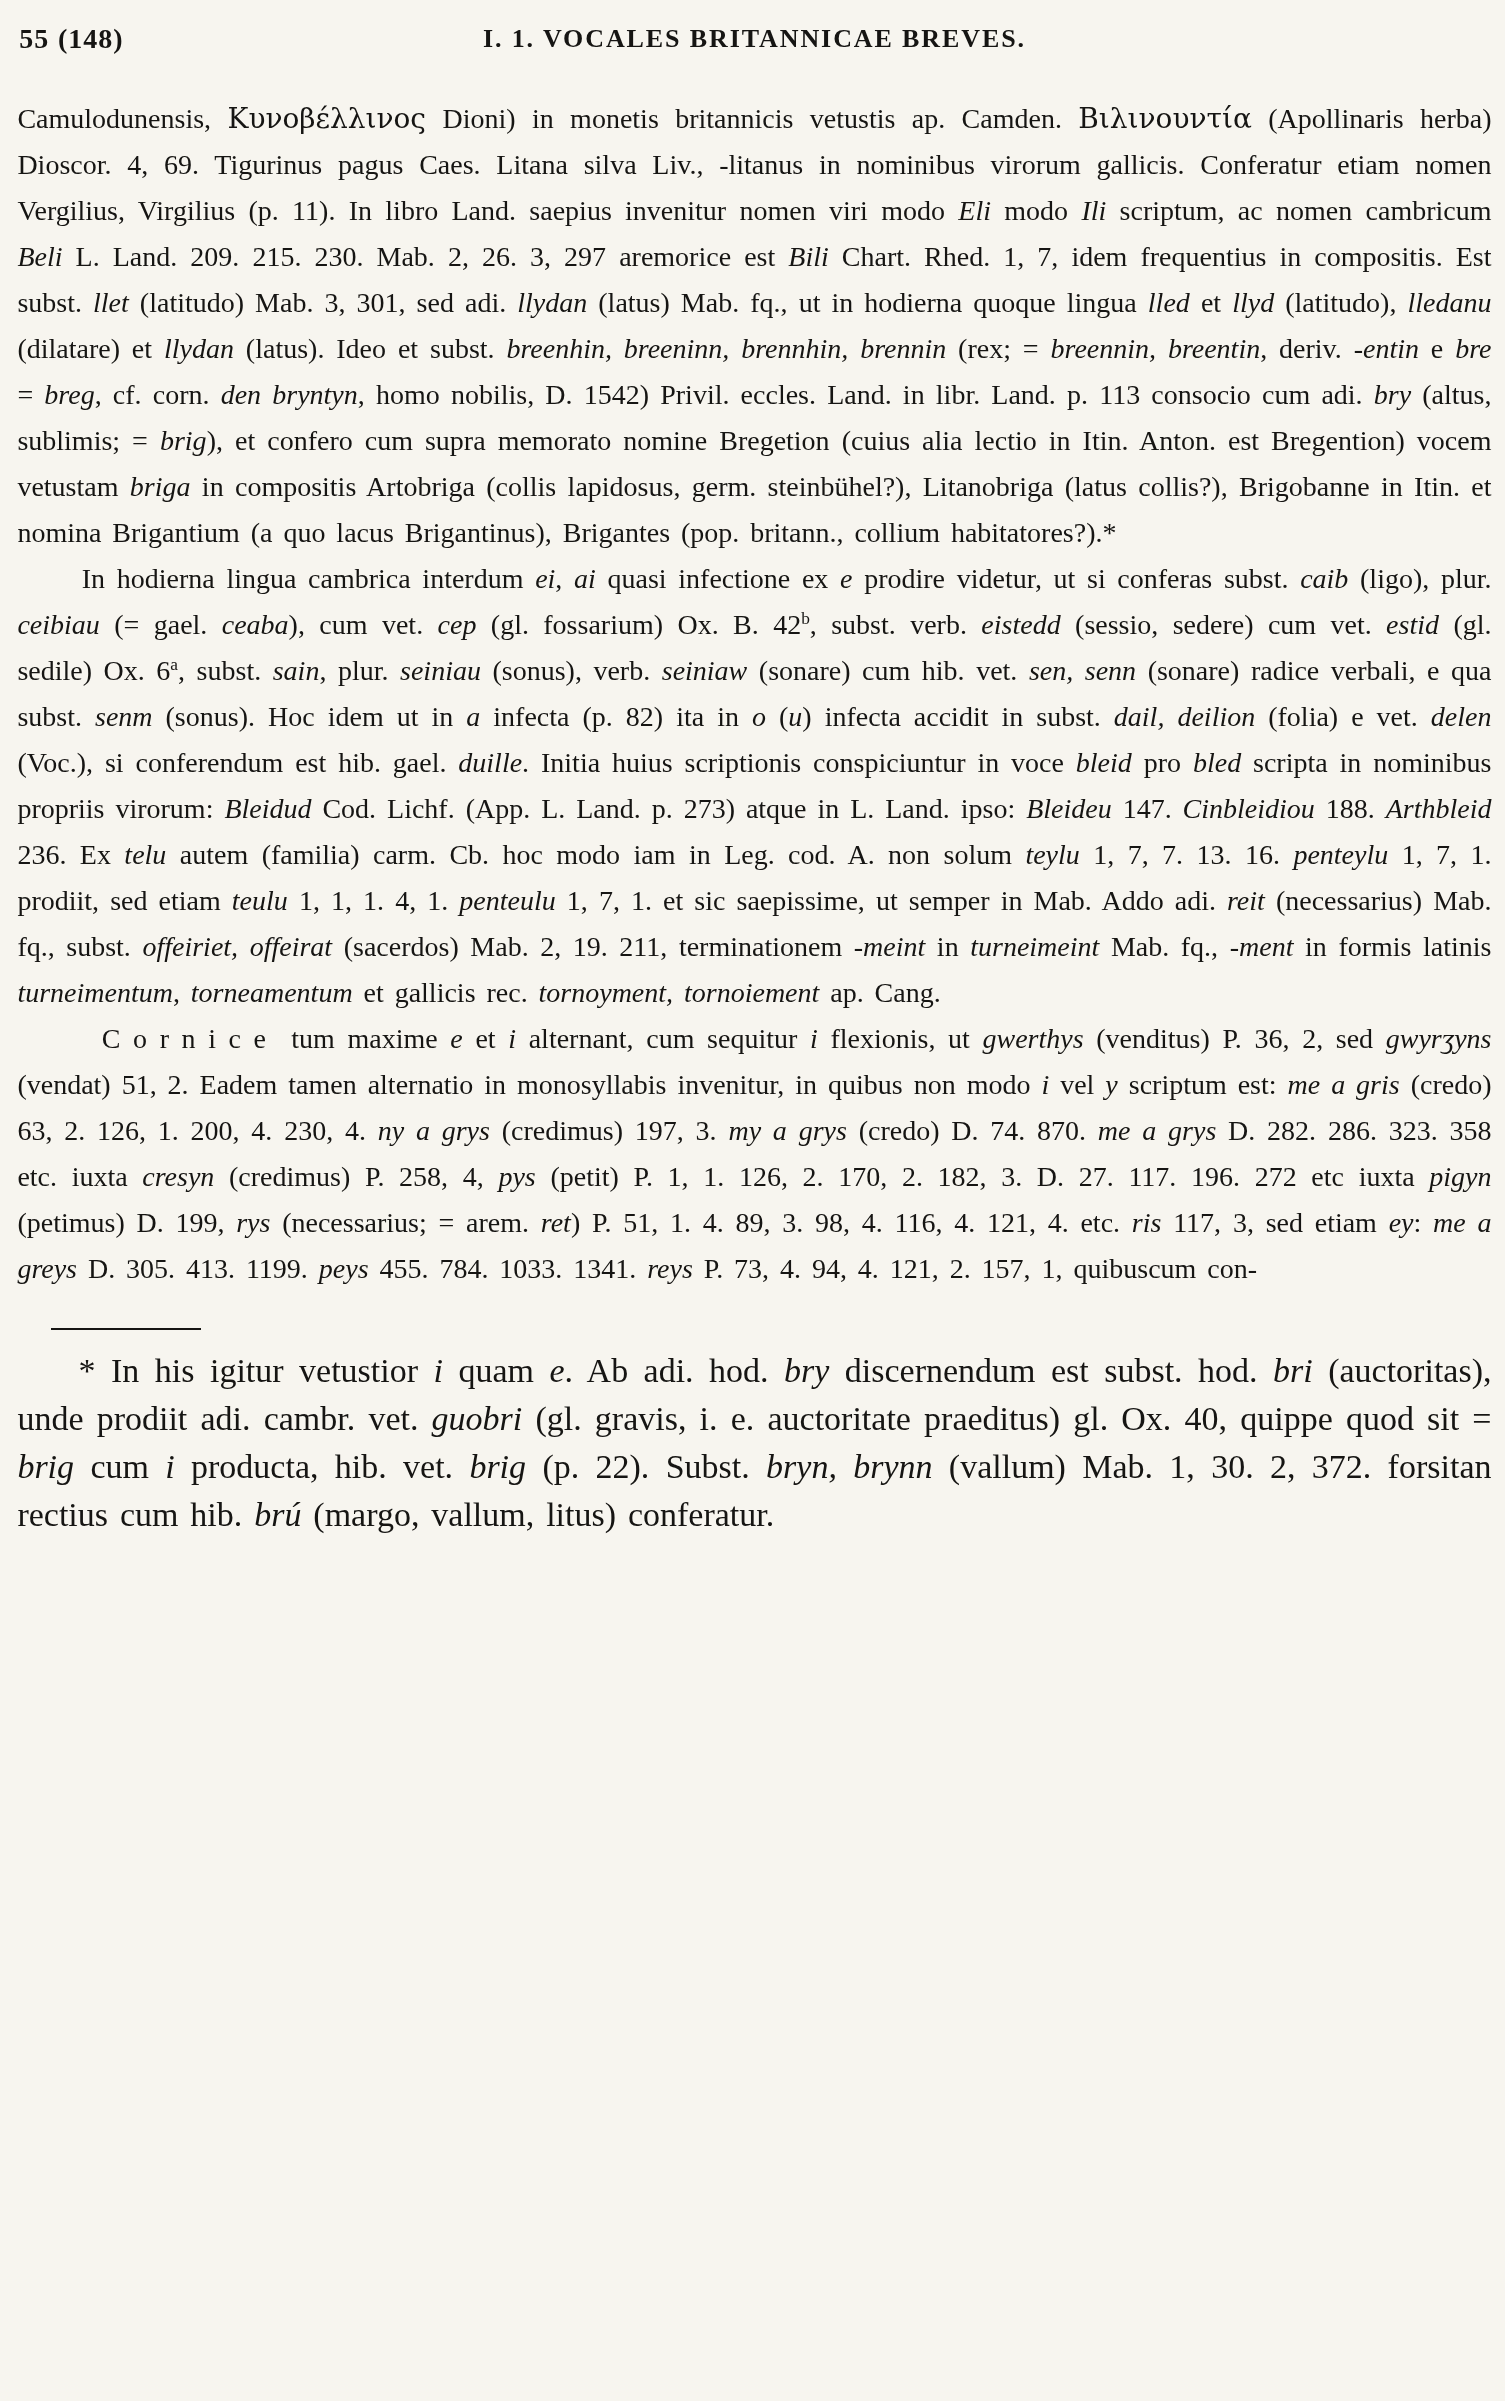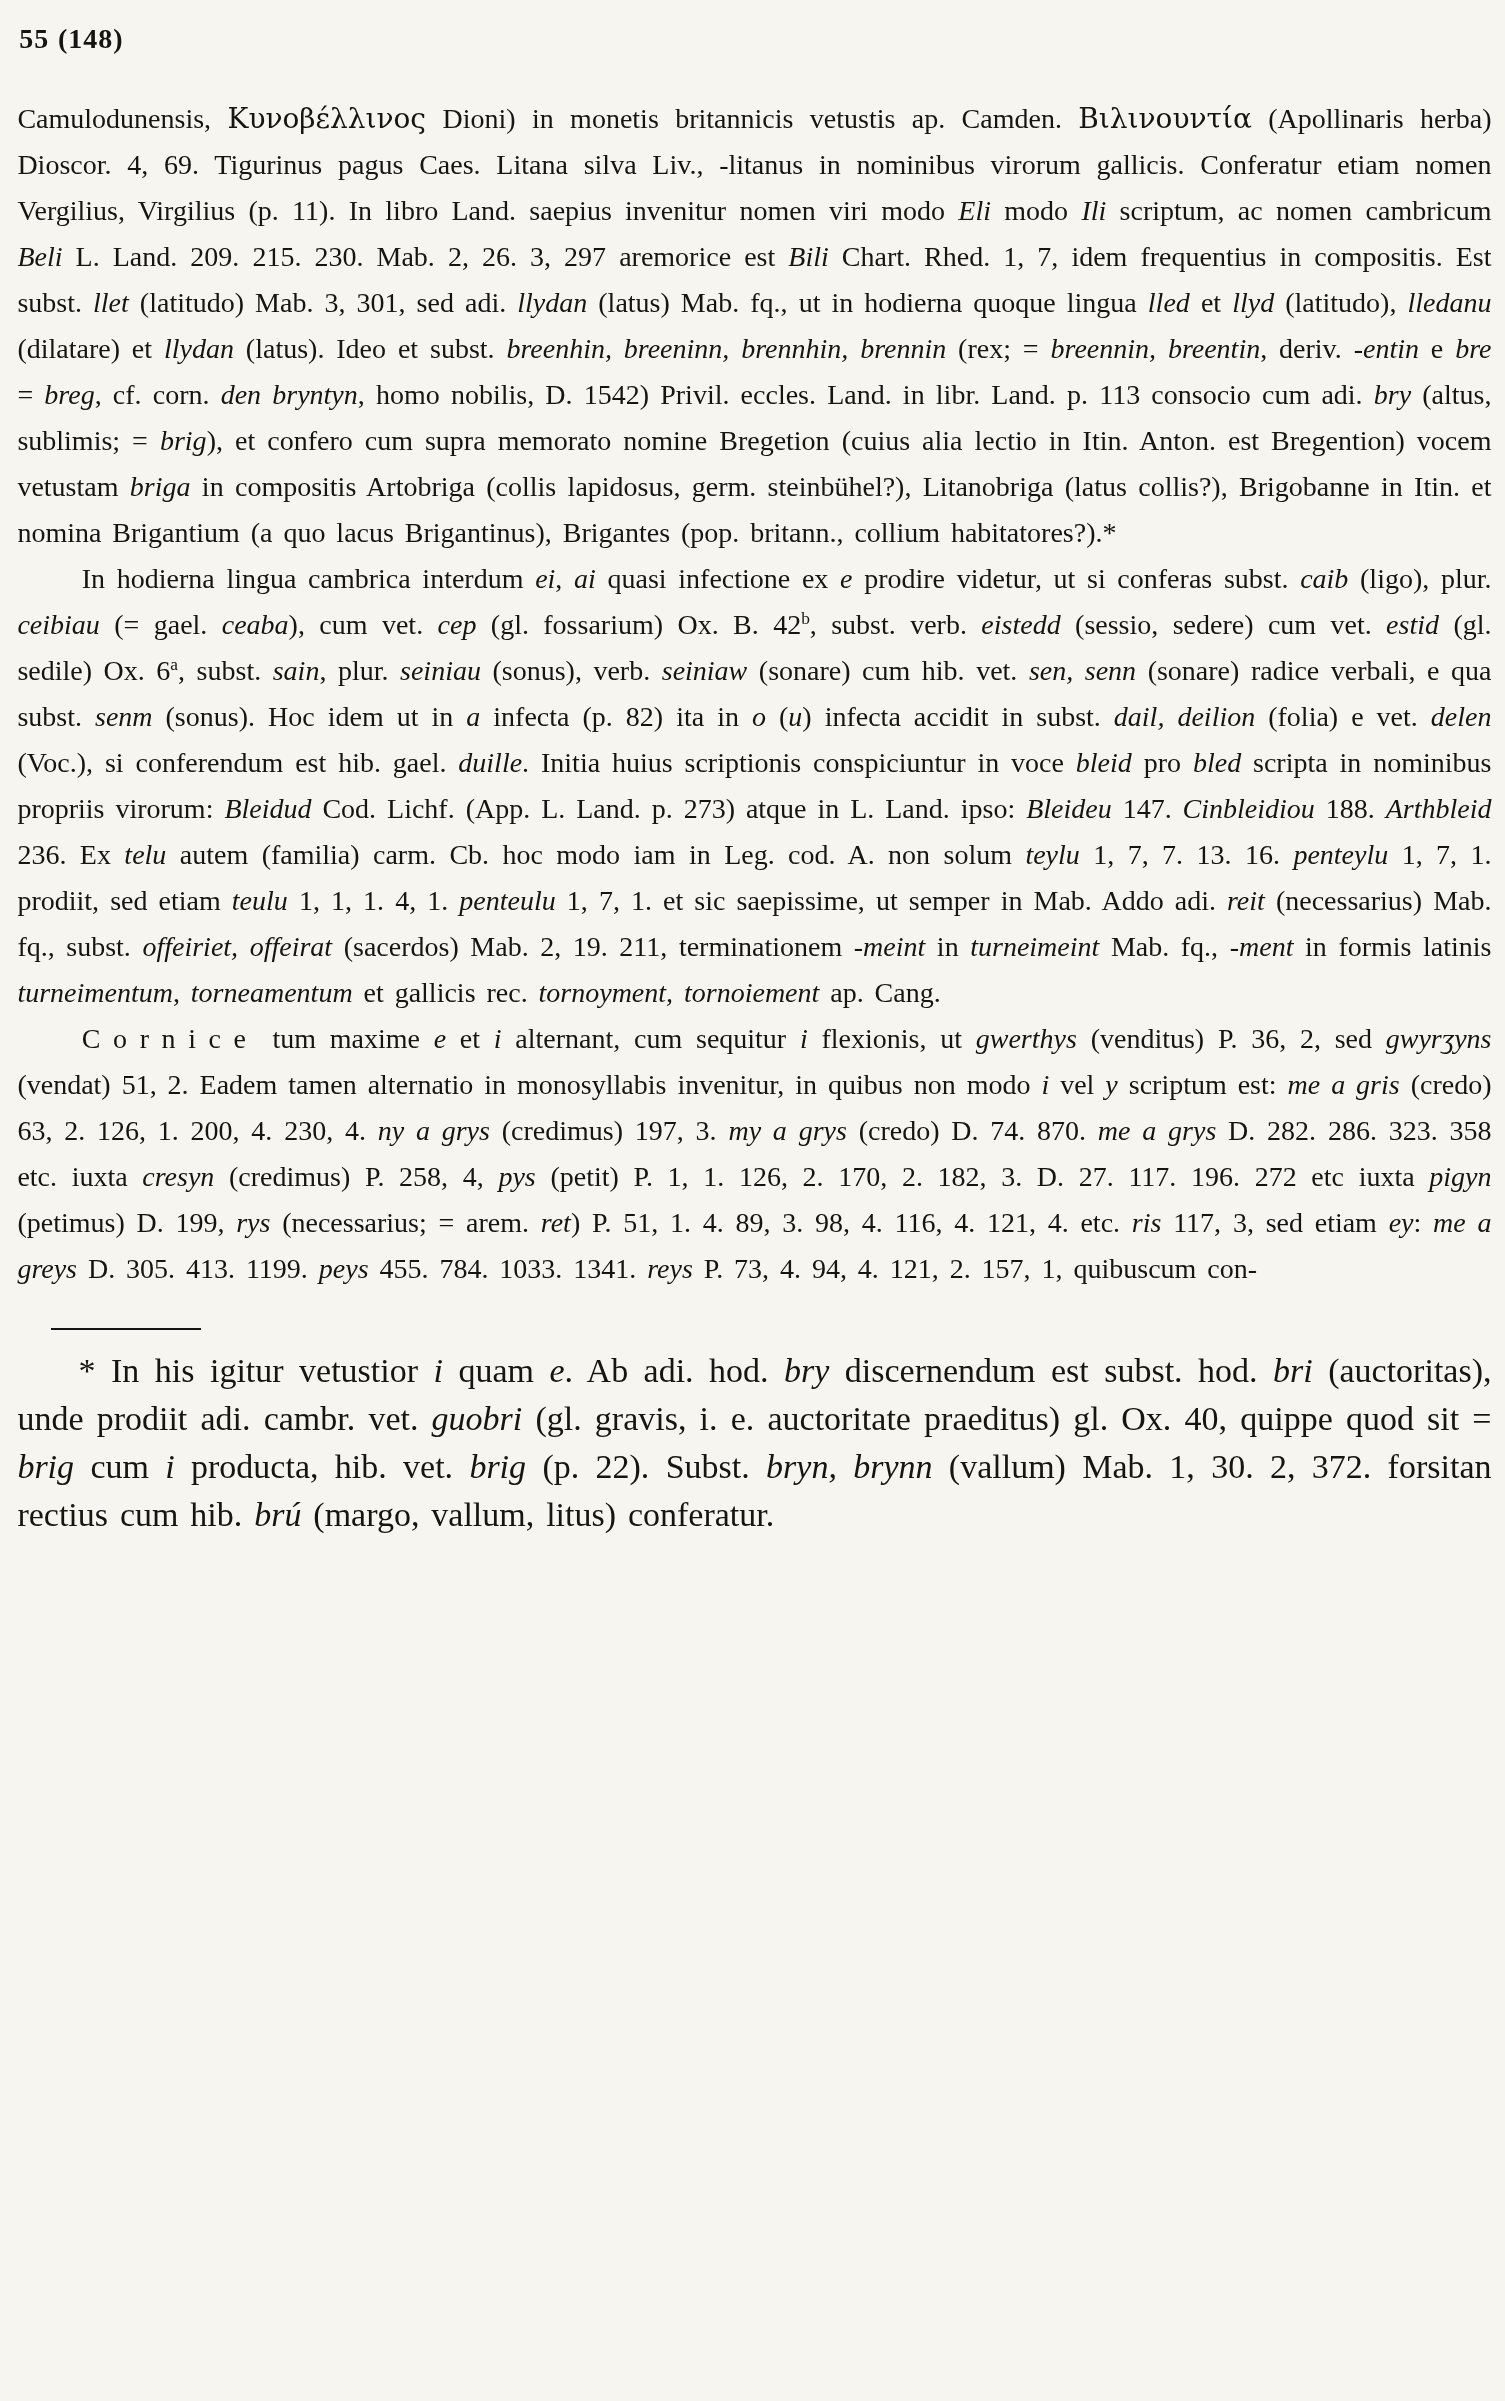--- a/index.html
+++ b/index.html
@@ -54,21 +54,21 @@
     line-height: 46px;
     text-align: justify;
     word-spacing: 0.14em;
   }
   .para.indent {
     text-indent: 2.3em;
   }
   .run-i { font-style: italic; }
   .run-g { font-family: "DejaVu Serif", serif; font-style: normal; }
   .run-sup { vertical-align: super; font-size: 0.62em; line-height: 0; }
-  .run-sp { letter-spacing: 0.45em; }
+  .run-sp { letter-spacing: 0.45em; margin-left: 20px; }
   .footnote-rule {
     width: 150px;
     height: 0;
     border-top: 2.4px solid #161513;
     margin: 36px 0 16.5px 34px;
   }
   .footnote {
     margin: 0;
     font-size: 34px;
     line-height: 48px;
@@ -79,20 +79,21 @@
 </style>
 </head>
 <body>
 
 <div class="page">
 
   <div class="running-head">
     <div class="page-num">
       <span>55</span><span class="alt">(148)</span>
     </div>
+    <div class="head-title">I. 1. VOCALES BRITANNICAE BREVES.</div>
   </div>
 
   <div class="body-text">
       <p class="para"><span>Camulodunensis, </span><span class="run-g">Κυνοβέλλινος</span><span> Dioni) in monetis britannicis vetustis ap. Camden. </span><span class="run-g">Βιλινουντία</span><span> (Apollinaris herba) Dioscor. 4, 69. Tigurinus pagus Caes. Litana silva Liv., -litanus in nominibus virorum gallicis. Conferatur etiam nomen Vergilius, Virgilius (p. 11). In libro Land. saepius invenitur nomen viri modo </span><span class="run-i">Eli</span><span> modo </span><span class="run-i">Ili</span><span> scriptum, ac nomen cambricum </span><span class="run-i">Beli</span><span> L. Land. 209. 215. 230. Mab. 2, 26. 3, 297 aremorice est </span><span class="run-i">Bili</span><span> Chart. Rhed. 1, 7, idem frequentius in compositis. Est subst. </span><span class="run-i">llet</span><span> (latitudo) Mab. 3, 301, sed adi. </span><span class="run-i">llydan</span><span> (latus) Mab. fq., ut in hodierna quoque lingua </span><span class="run-i">lled</span><span> et </span><span class="run-i">llyd</span><span> (latitudo), </span><span class="run-i">lledanu</span><span> (dilatare) et </span><span class="run-i">llydan</span><span> (latus). Ideo et subst. </span><span class="run-i">breenhin, breeninn, brennhin, brennin</span><span> (rex; = </span><span class="run-i">breennin, breentin</span><span>, deriv. </span><span class="run-i">-entin</span><span> e </span><span class="run-i">bre</span><span> = </span><span class="run-i">breg</span><span>, cf. corn. </span><span class="run-i">den bryntyn</span><span>, homo nobilis, D. 1542) Privil. eccles. Land. in libr. Land. p. 113 consocio cum adi. </span><span class="run-i">bry</span><span> (altus, sublimis; = </span><span class="run-i">brig</span><span>), et confero cum supra memorato nomine Bregetion (cuius alia lectio in Itin. Anton. est Bregention) vocem vetustam </span><span class="run-i">briga</span><span> in compositis Artobriga (collis lapidosus, germ. steinbühel?), Litanobriga (latus collis?), Brigobanne in Itin. et nomina Brigantium (a quo lacus Brigantinus), Brigantes (pop. britann., collium habitatores?).</span><span>*</span></p>
       <p class="para indent"><span>In hodierna lingua cambrica interdum </span><span class="run-i">ei</span><span>, </span><span class="run-i">ai</span><span> quasi infectione ex </span><span class="run-i">e</span><span> prodire videtur, ut si conferas subst. </span><span class="run-i">caib</span><span> (ligo), plur. </span><span class="run-i">ceibiau</span><span> (= gael. </span><span class="run-i">ceaba</span><span>), cum vet. </span><span class="run-i">cep</span><span> (gl. fossarium) Ox. B. 42</span><span class="run-sup">b</span><span>, subst. verb. </span><span class="run-i">eistedd</span><span> (sessio, sedere) cum vet. </span><span class="run-i">estid</span><span> (gl. sedile) Ox. 6</span><span class="run-sup">a</span><span>, subst. </span><span class="run-i">sain</span><span>, plur. </span><span class="run-i">seiniau</span><span> (sonus), verb. </span><span class="run-i">seiniaw</span><span> (sonare) cum hib. vet. </span><span class="run-i">sen, senn</span><span> (sonare) radice verbali, e qua subst. </span><span class="run-i">senm</span><span> (sonus). Hoc idem ut in </span><span class="run-i">a</span><span> infecta (p. 82) ita in </span><span class="run-i">o</span><span> (</span><span class="run-i">u</span><span>) infecta accidit in subst. </span><span class="run-i">dail, deilion</span><span> (folia) e vet. </span><span class="run-i">delen</span><span> (Voc.), si conferendum est hib. gael. </span><span class="run-i">duille</span><span>. Initia huius scriptionis conspiciuntur in voce </span><span class="run-i">bleid</span><span> pro </span><span class="run-i">bled</span><span> scripta in nominibus propriis virorum: </span><span class="run-i">Bleidud</span><span> Cod. Lichf. (App. L. Land. p. 273) atque in L. Land. ipso: </span><span class="run-i">Bleideu</span><span> 147. </span><span class="run-i">Cinbleidiou</span><span> 188. </span><span class="run-i">Arthbleid</span><span> 236. Ex </span><span class="run-i">telu</span><span> autem (familia) carm. Cb. hoc modo iam in Leg. cod. A. non solum </span><span class="run-i">teylu</span><span> 1, 7, 7. 13. 16. </span><span class="run-i">penteylu</span><span> 1, 7, 1. prodiit, sed etiam </span><span class="run-i">teulu</span><span> 1, 1, 1. 4, 1. </span><span class="run-i">penteulu</span><span> 1, 7, 1. et sic saepissime, ut semper in Mab. Addo adi. </span><span class="run-i">reit</span><span> (necessarius) Mab. fq., subst. </span><span class="run-i">offeiriet, offeirat</span><span> (sacerdos) Mab. 2, 19. 211, terminationem </span><span class="run-i">-meint</span><span> in </span><span class="run-i">turneimeint</span><span> Mab. fq., </span><span class="run-i">-ment</span><span> in formis latinis </span><span class="run-i">turneimentum</span><span>, </span><span class="run-i">torneamentum</span><span> et gallicis rec. </span><span class="run-i">tornoyment, tornoiement</span><span> ap. Cang.</span></p>
       <p class="para indent"><span class="run-sp">Cornice</span><span> tum maxime </span><span class="run-i">e</span><span> et </span><span class="run-i">i</span><span> alternant, cum sequitur </span><span class="run-i">i</span><span> flexionis, ut </span><span class="run-i">gwerthys</span><span> (venditus) P. 36, 2, sed </span><span class="run-i">gwyrʒyns</span><span> (vendat) 51, 2. Eadem tamen alternatio in monosyllabis invenitur, in quibus non modo </span><span class="run-i">i</span><span> vel </span><span class="run-i">y</span><span> scriptum est: </span><span class="run-i">me a gris</span><span> (credo) 63, 2. 126, 1. 200, 4. 230, 4. </span><span class="run-i">ny a grys</span><span> (credimus) 197, 3. </span><span class="run-i">my a grys</span><span> (credo) D. 74. 870. </span><span class="run-i">me a grys</span><span> D. 282. 286. 323. 358 etc. iuxta </span><span class="run-i">cresyn</span><span> (credimus) P. 258, 4, </span><span class="run-i">pys</span><span> (petit) P. 1, 1. 126, 2. 170, 2. 182, 3. D. 27. 117. 196. 272 etc iuxta </span><span class="run-i">pigyn</span><span> (petimus) D. 199, </span><span class="run-i">rys</span><span> (necessarius; = arem. </span><span class="run-i">ret</span><span>) P. 51, 1. 4. 89, 3. 98, 4. 116, 4. 121, 4. etc. </span><span class="run-i">ris</span><span> 117, 3, sed etiam </span><span class="run-i">ey</span><span>: </span><span class="run-i">me a greys</span><span> D. 305. 413. 1199. </span><span class="run-i">peys</span><span> 455. 784. 1033. 1341. </span><span class="run-i">reys</span><span> P. 73, 4. 94, 4. 121, 2. 157, 1, quibuscum con-</span></p>
     </div>
 
   <div class="footnote-rule"></div>
 

